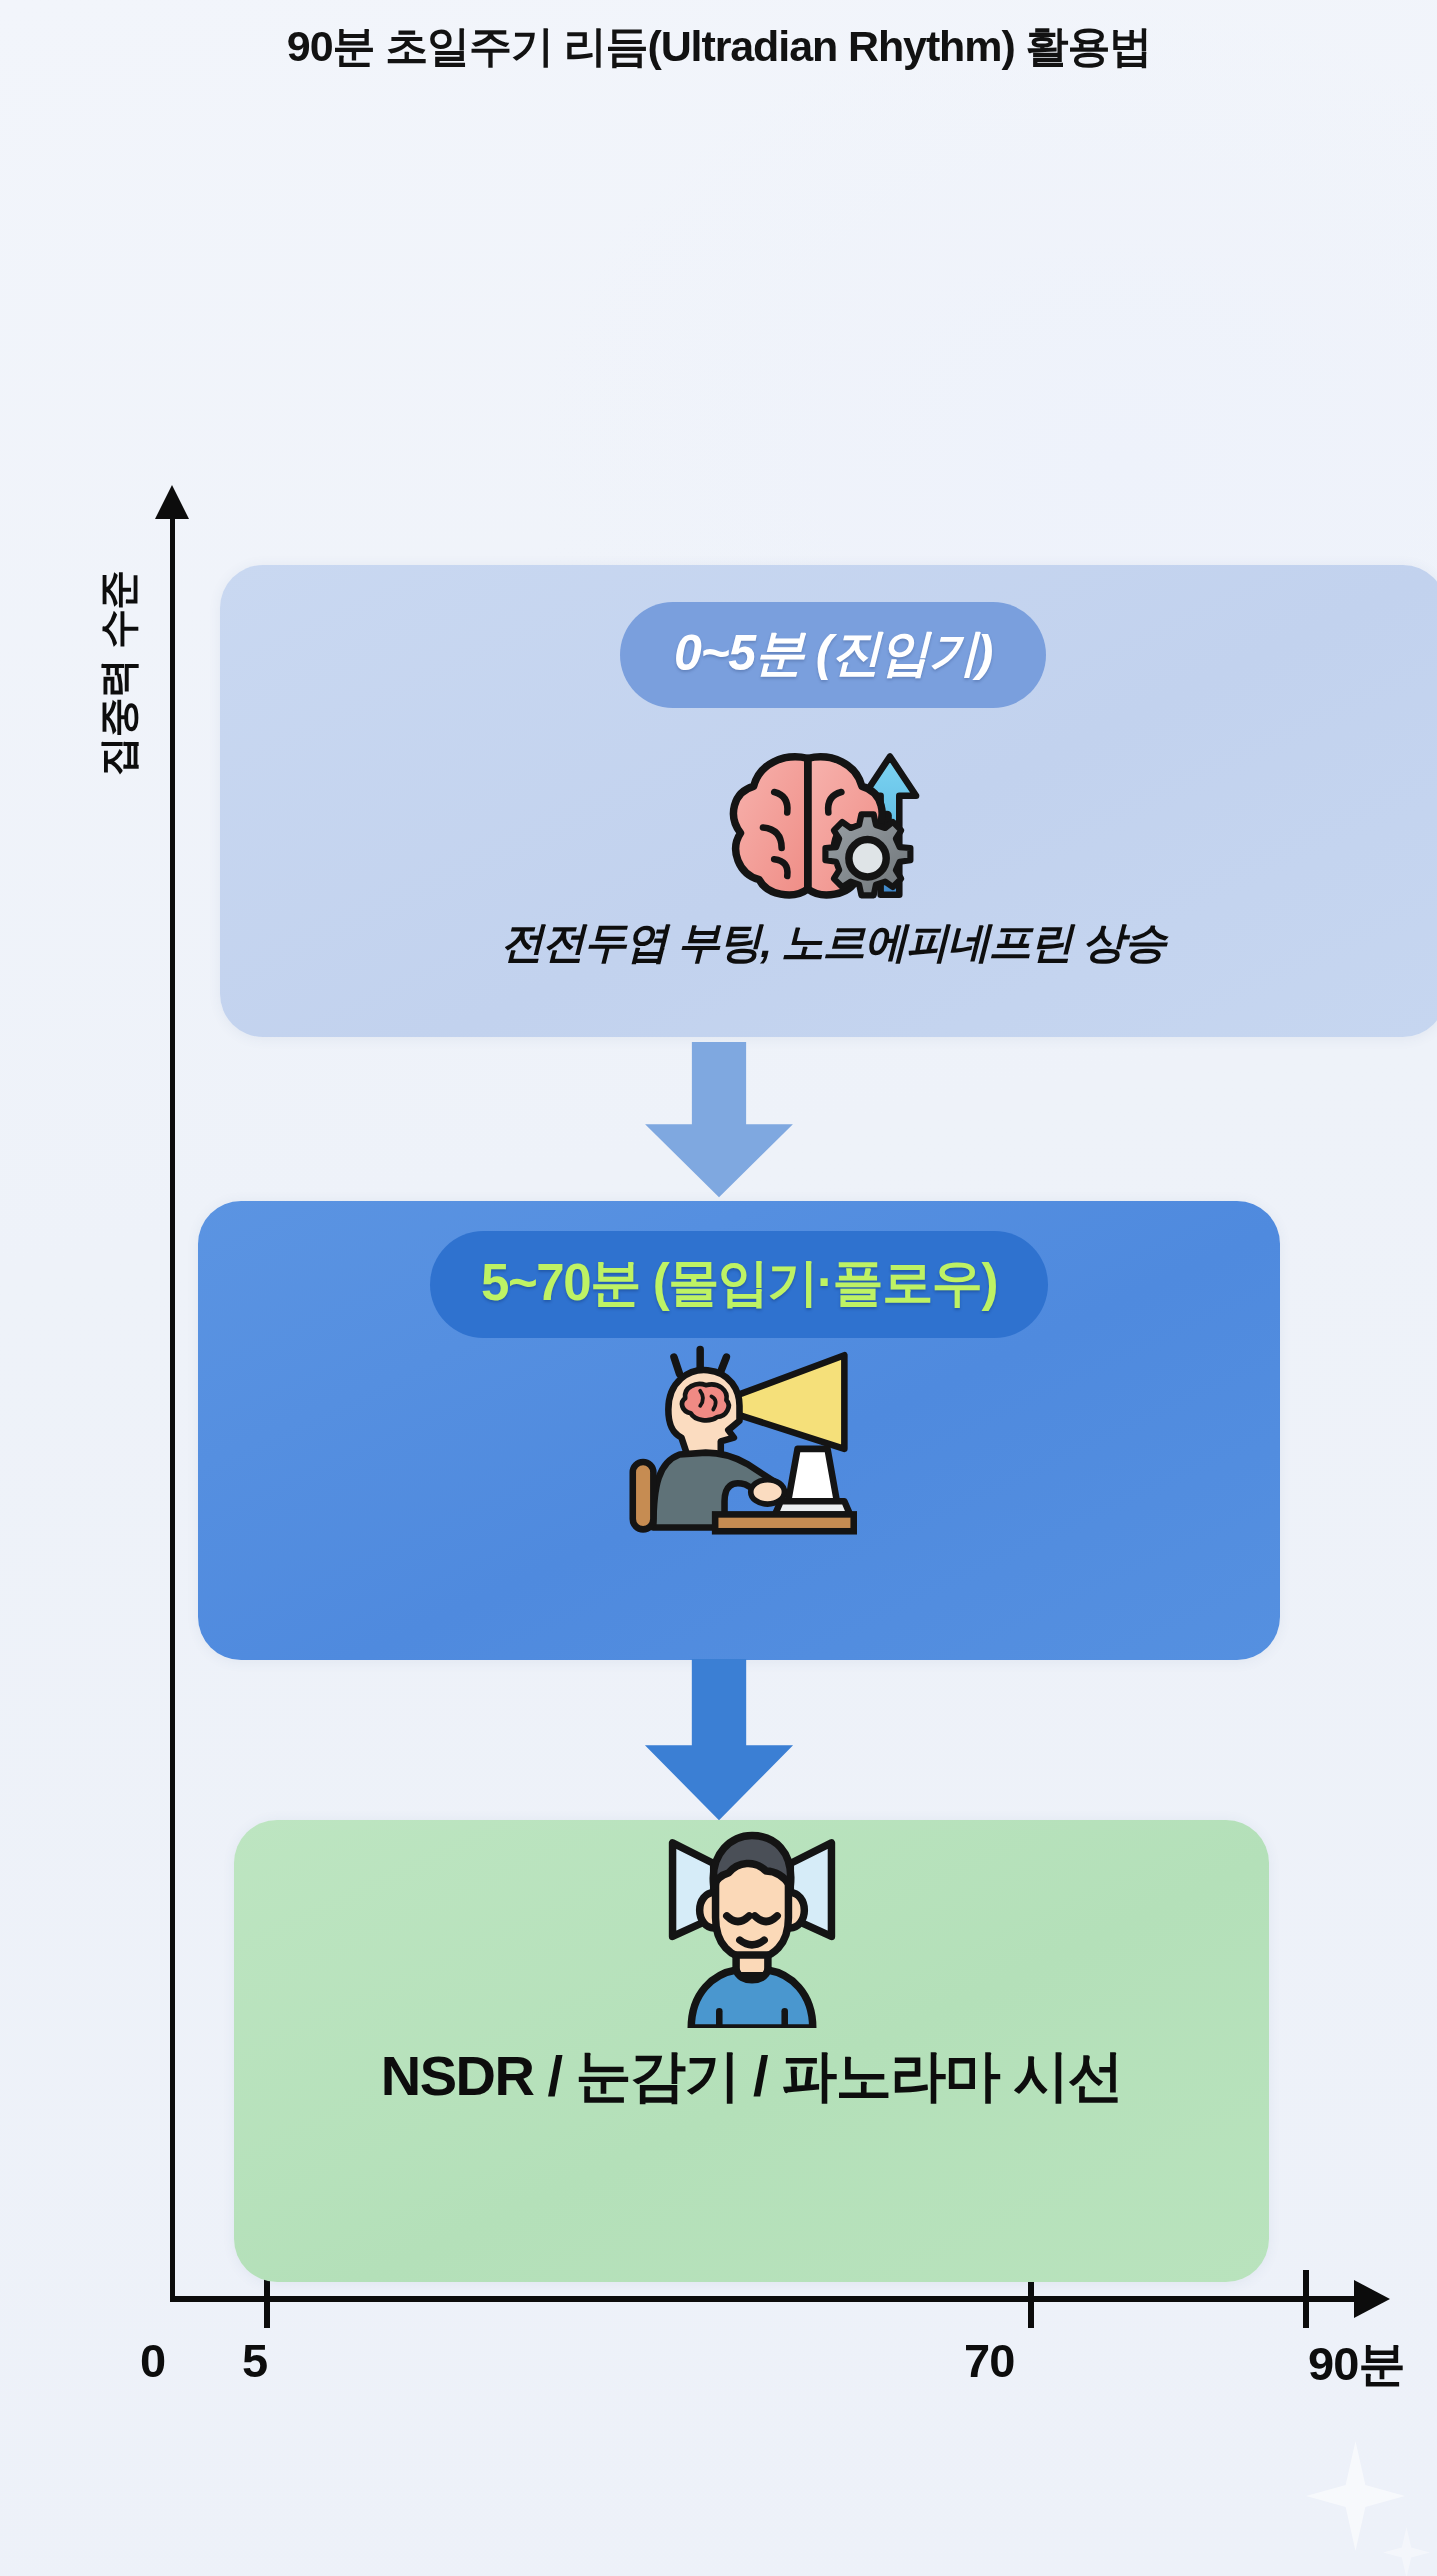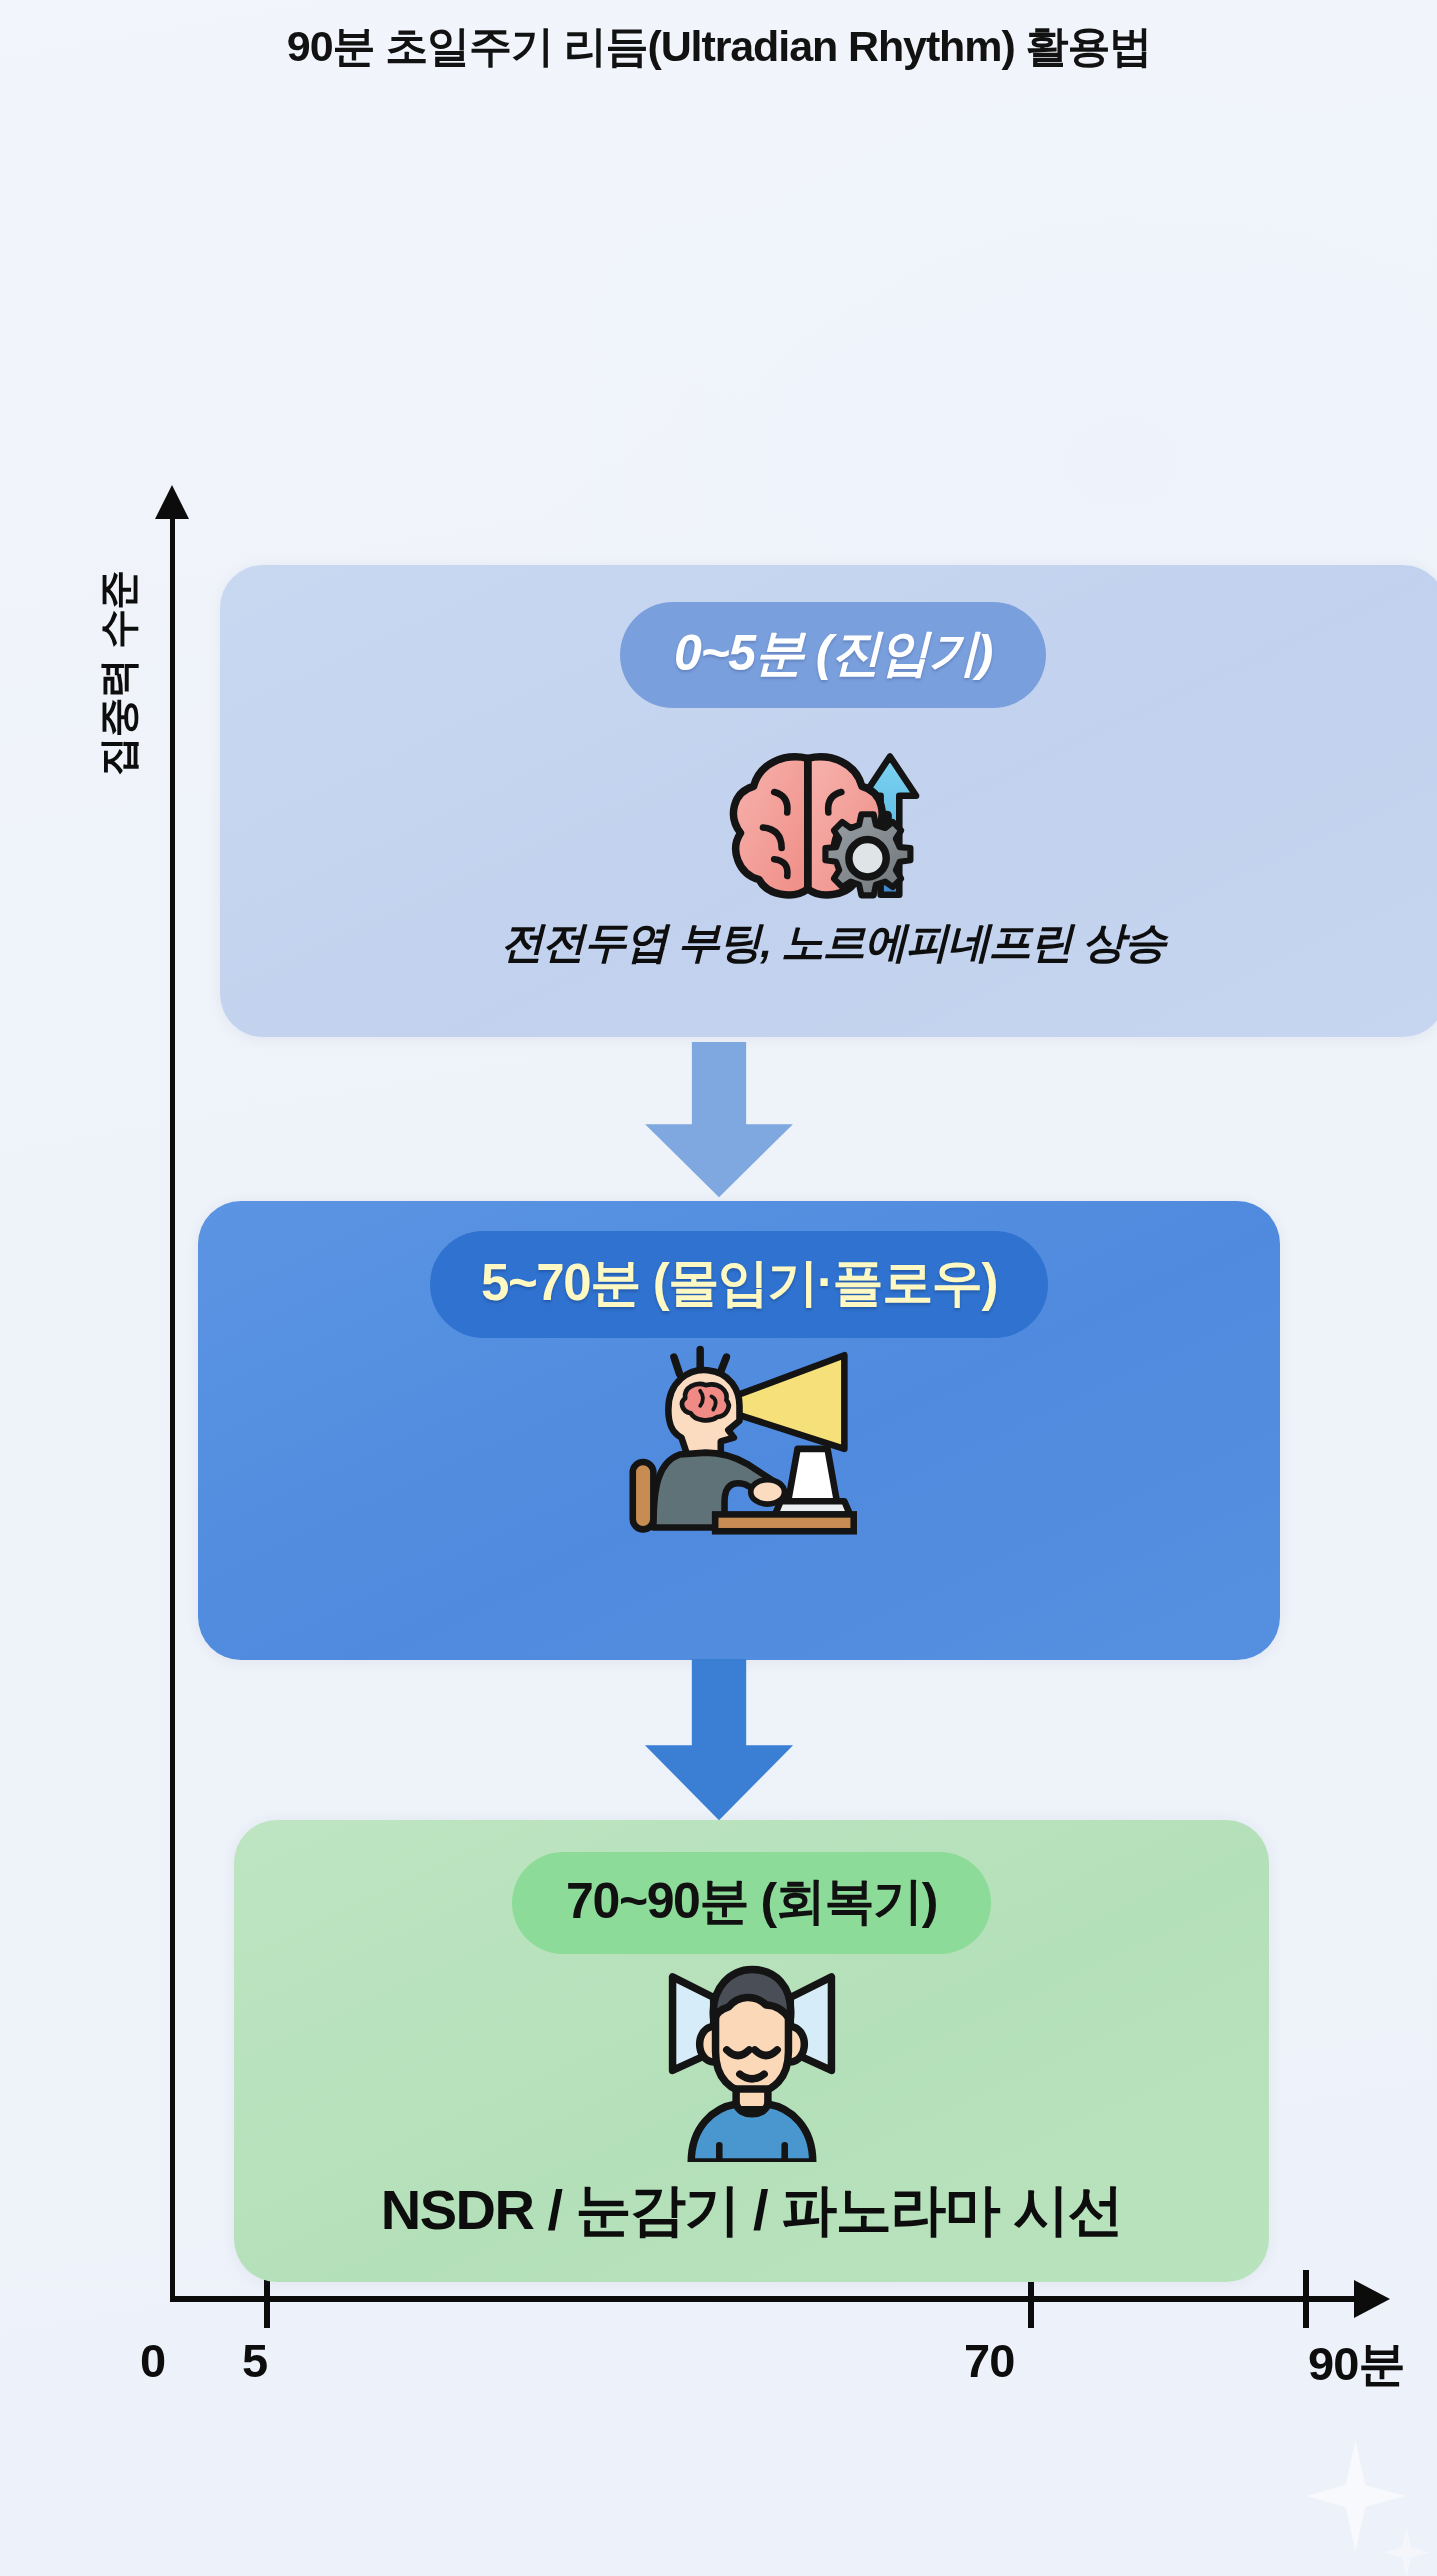--- a/index.html
+++ b/index.html
@@ -117,21 +117,21 @@
     white-space:nowrap;
     line-height:1;
   }
   #badge-0 {
     margin-top:37px; padding:26px 54px 30px;
     background:#7a9fdd; color:#ffffff; font-size:50px;
     text-shadow:0 1.9px 2.8px rgba(30,50,100,.25);
   }
   #badge-1 {
     margin-top:30px; padding:26px 51px 30px;
-    background:#2f72cf; color:#fef9c3; font-size:51px;
+    background:#2f72cf; color:#bef264; font-size:51px;
     text-shadow:0 1.9px 2.8px rgba(10,35,90,.3);
   }
   #badge-2 {
     margin-top:32px; padding:24px 54px 28px;
     background:#8cdb98; color:#111111; font-size:50px;
   }
 
   .icon-wrap { display:flex; align-items:center; justify-content:center; }
   #icon-0 { margin-top:13px; height:183px; }
   #icon-1 { margin-top:5.6px;  height:191px; }
@@ -272,21 +272,20 @@
 
   </div>
 
   <div class="connector" id="connector-1">
     <svg width="182" height="165" viewBox="0 0 194 176">
       <path d="M68 0 L126 0 L126 92 L176 92 L97 172 L18 92 L68 92 Z" fill="#3b7fd4"></path>
     </svg>
   </div>
 
   <div class="card" id="card-2">
-    <div class="badge" id="badge-2">70~90분 (회복기)</div>
 
     <div class="icon-wrap" id="icon-2">
       <svg width="234" height="200" viewBox="0 0 250 214">
 
         <path d="M40 16 L40 116 L84 96 L84 38 Z" fill="#d6ecf8" stroke="#141414" stroke-width="8" stroke-linejoin="round"></path>
         <path d="M210 16 L210 116 L166 96 L166 38 Z" fill="#d6ecf8" stroke="#141414" stroke-width="8" stroke-linejoin="round"></path>
 
         <ellipse cx="84" cy="88" rx="15" ry="19" fill="#fbd9b8" stroke="#141414" stroke-width="8"></ellipse>
         <ellipse cx="166" cy="88" rx="15" ry="19" fill="#fbd9b8" stroke="#141414" stroke-width="8"></ellipse>
 

